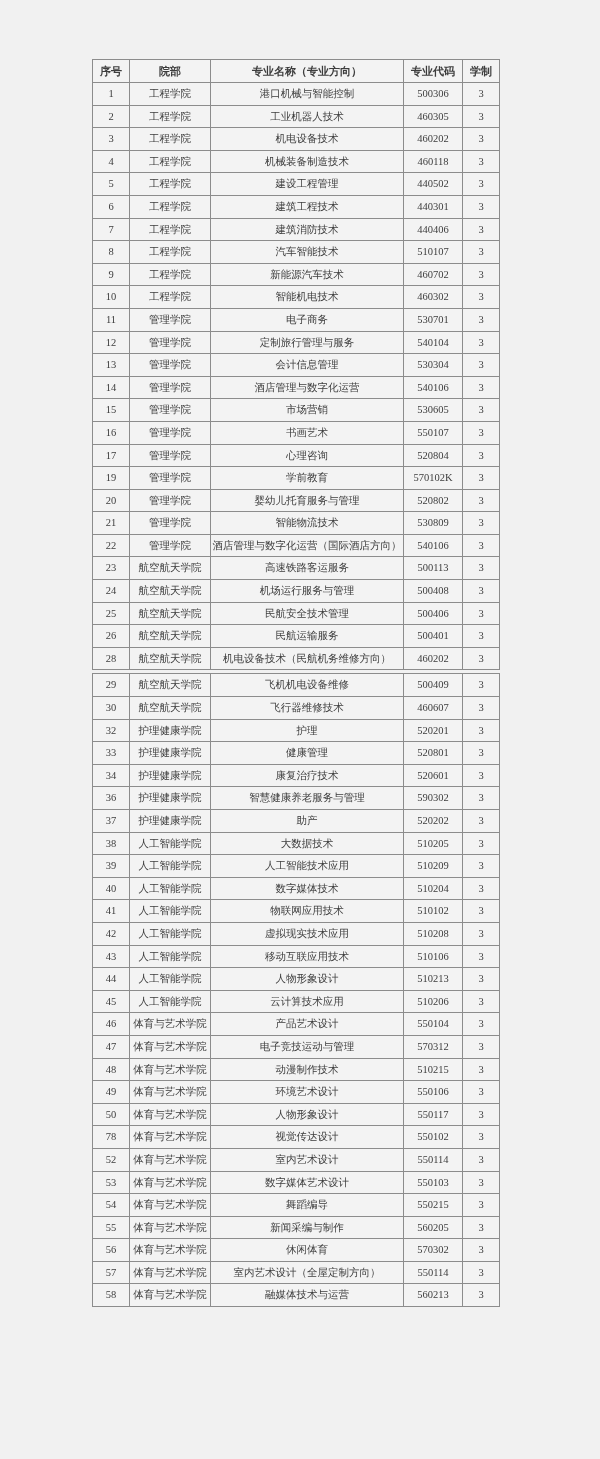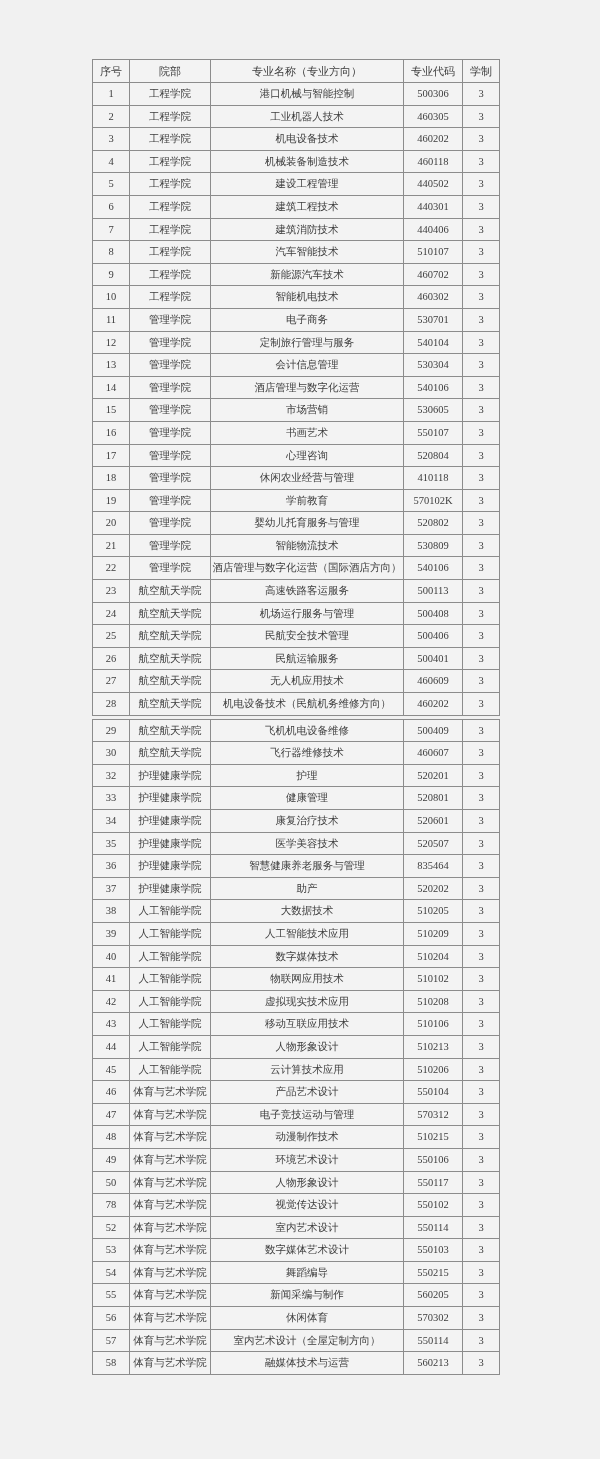--- a/index.html
+++ b/index.html
@@ -35,21 +35,21 @@
     vertical-align: middle;
     color: #3d3d3d;
     font-size: 10.5px;
     line-height: 1.1;
     padding: 0 1px;
     overflow: hidden;
     white-space: nowrap;
   }
   table.majors-table th {
     height: 22px;
-    font-weight: normal;
+    font-weight: bold;
     font-size: 11px;
     margin-top: 40px;
   }
   table.majors-table td {
     height: 21.6px;
   }
   .page-gap {
     height: 3px;
     width: 407px;
   }
@@ -190,27 +190,20 @@
           <td>3</td>
         </tr>
         <tr>
           <td>17</td>
           <td>管理学院</td>
           <td>心理咨询</td>
           <td>520804</td>
           <td>3</td>
         </tr>
         <tr>
-          <td>18</td>
-          <td>管理学院</td>
-          <td>休闲农业经营与管理</td>
-          <td>410118</td>
-          <td>3</td>
-        </tr>
-        <tr>
           <td>19</td>
           <td>管理学院</td>
           <td>学前教育</td>
           <td>570102K</td>
           <td>3</td>
         </tr>
         <tr>
           <td>20</td>
           <td>管理学院</td>
           <td>婴幼儿托育服务与管理</td>
@@ -250,27 +243,20 @@
           <td>航空航天学院</td>
           <td>民航安全技术管理</td>
           <td>500406</td>
           <td>3</td>
         </tr>
         <tr>
           <td>26</td>
           <td>航空航天学院</td>
           <td>民航运输服务</td>
           <td>500401</td>
-          <td>3</td>
-        </tr>
-        <tr>
-          <td>27</td>
-          <td>航空航天学院</td>
-          <td>无人机应用技术</td>
-          <td>460609</td>
           <td>3</td>
         </tr>
         <tr>
           <td>28</td>
           <td>航空航天学院</td>
           <td>机电设备技术（民航机务维修方向）</td>
           <td>460202</td>
           <td>3</td>
         </tr>
       </tbody>
@@ -316,31 +302,24 @@
           <td>3</td>
         </tr>
         <tr>
           <td>34</td>
           <td>护理健康学院</td>
           <td>康复治疗技术</td>
           <td>520601</td>
           <td>3</td>
         </tr>
         <tr>
-          <td>35</td>
-          <td>护理健康学院</td>
-          <td>医学美容技术</td>
-          <td>520507</td>
-          <td>3</td>
-        </tr>
-        <tr>
           <td>36</td>
           <td>护理健康学院</td>
           <td>智慧健康养老服务与管理</td>
-          <td>835464</td>
+          <td>590302</td>
           <td>3</td>
         </tr>
         <tr>
           <td>37</td>
           <td>护理健康学院</td>
           <td>助产</td>
           <td>520202</td>
           <td>3</td>
         </tr>
         <tr>

